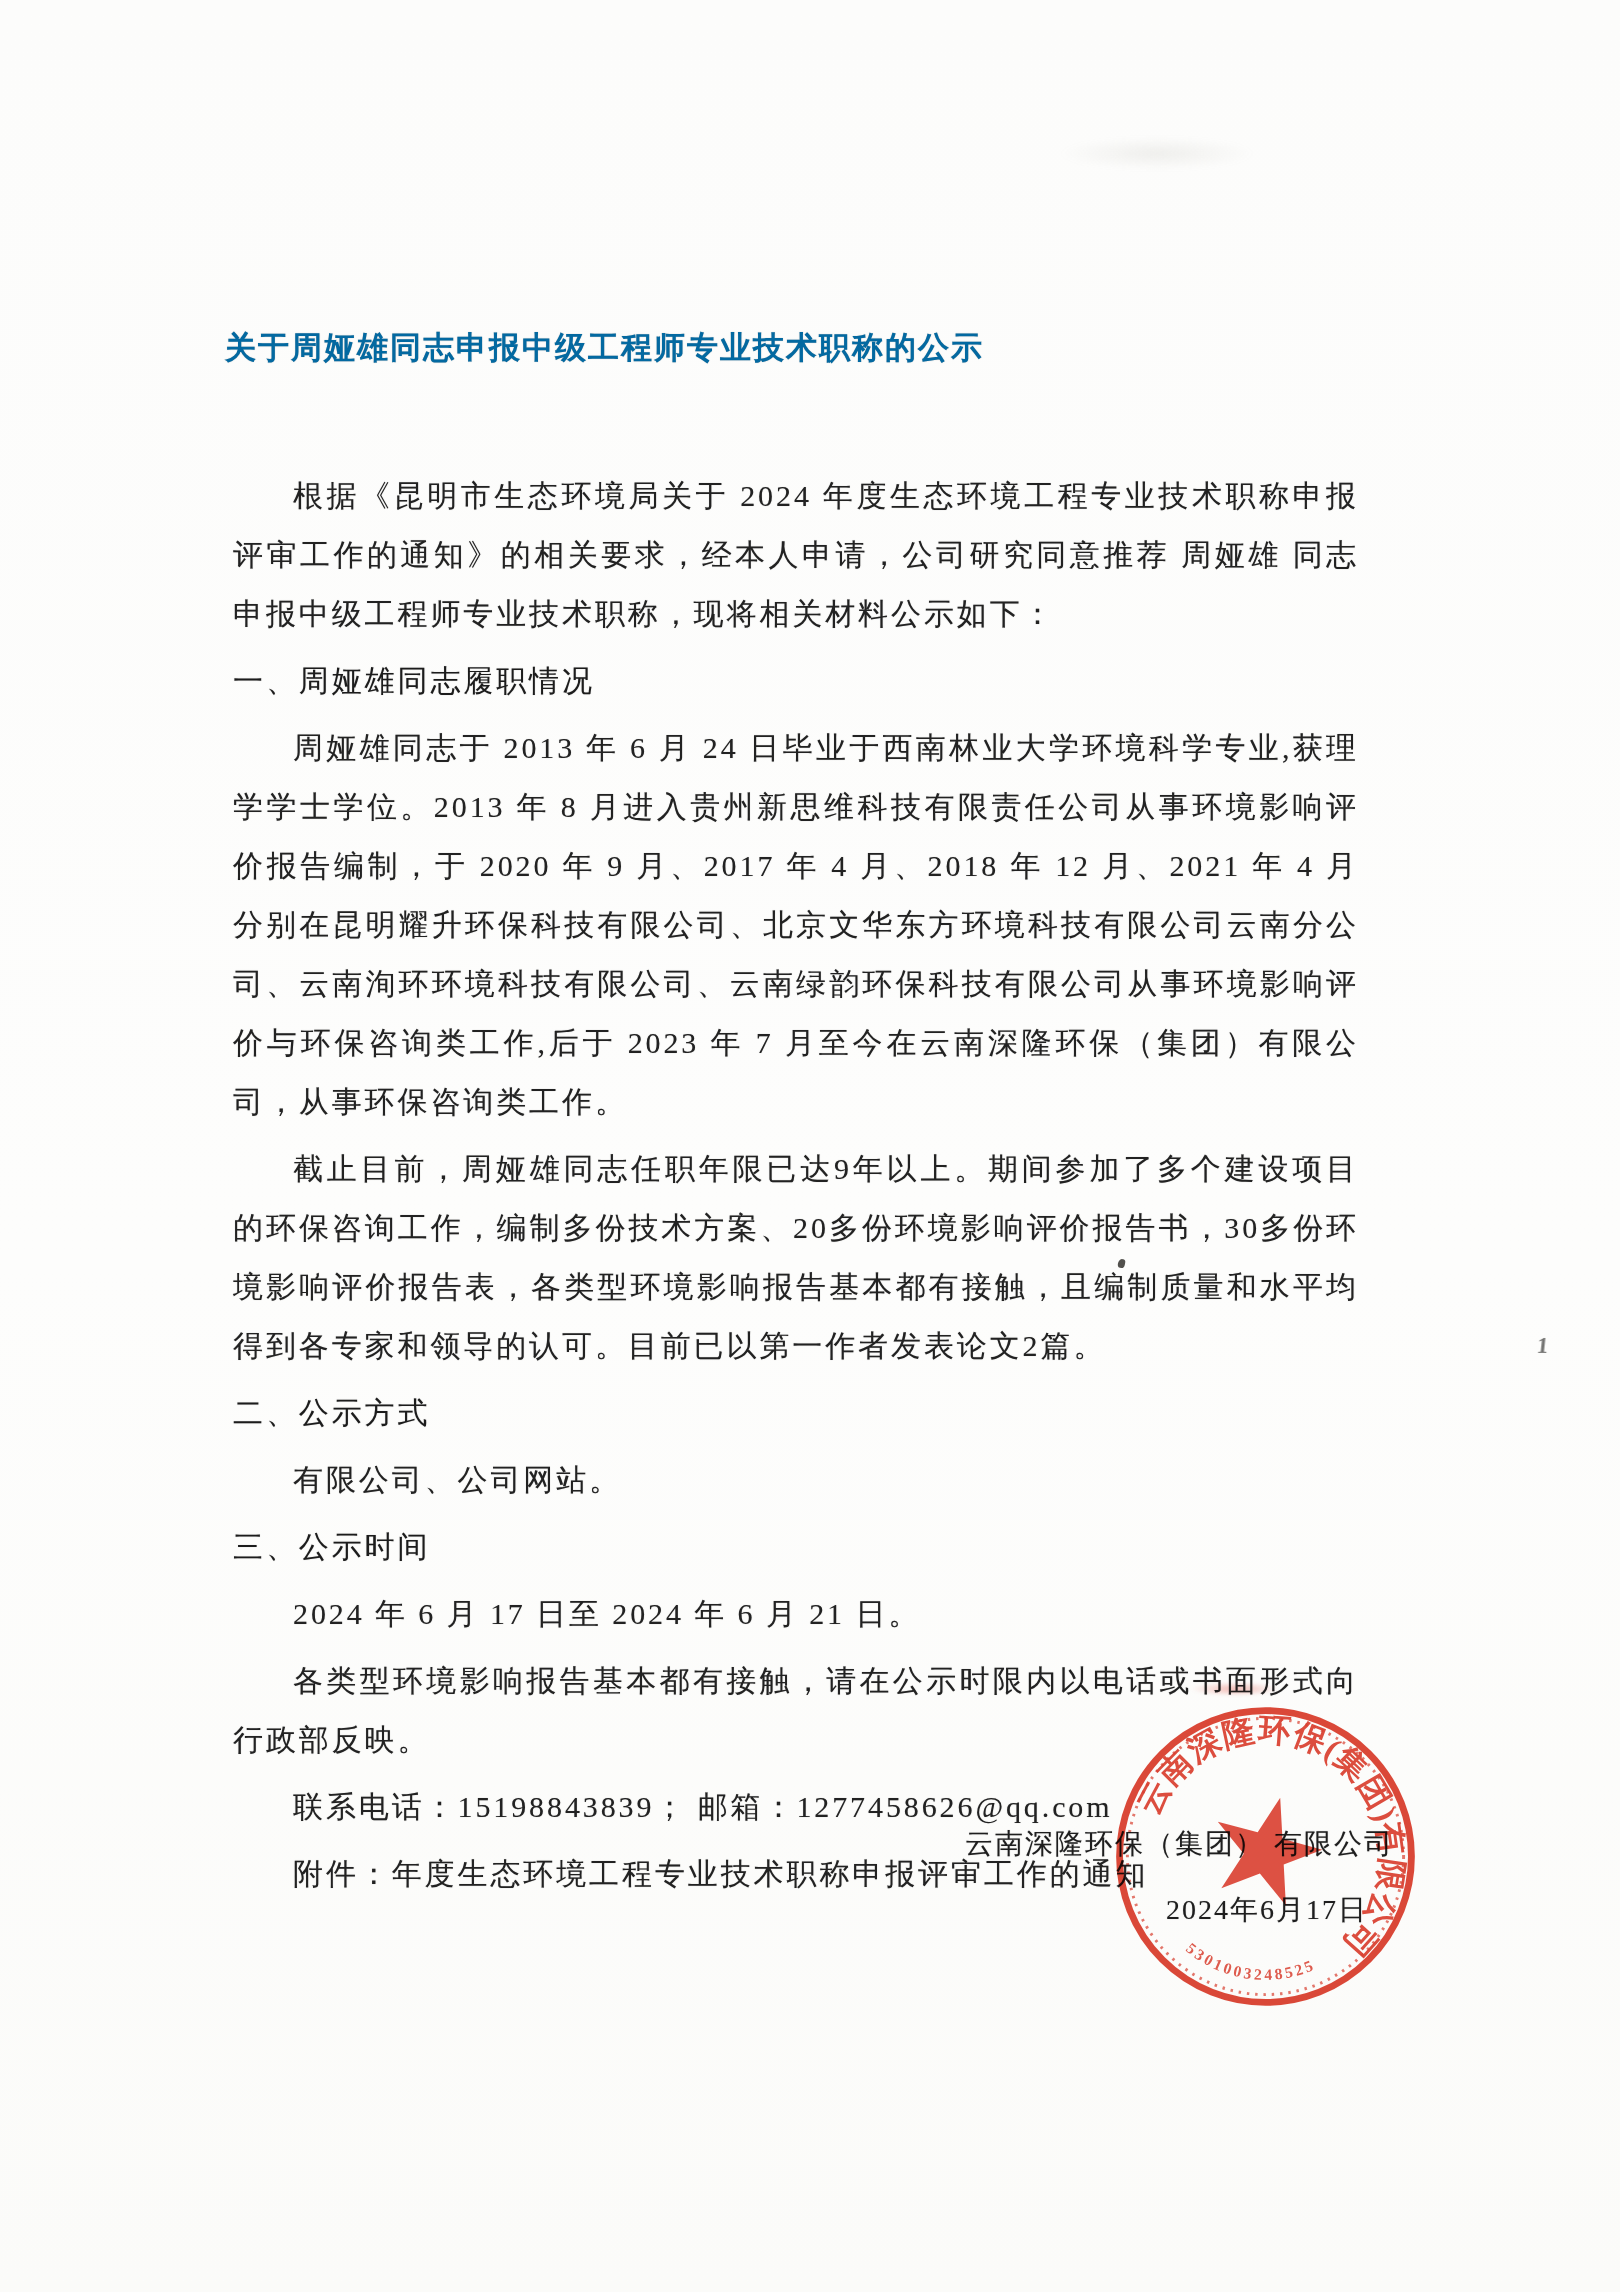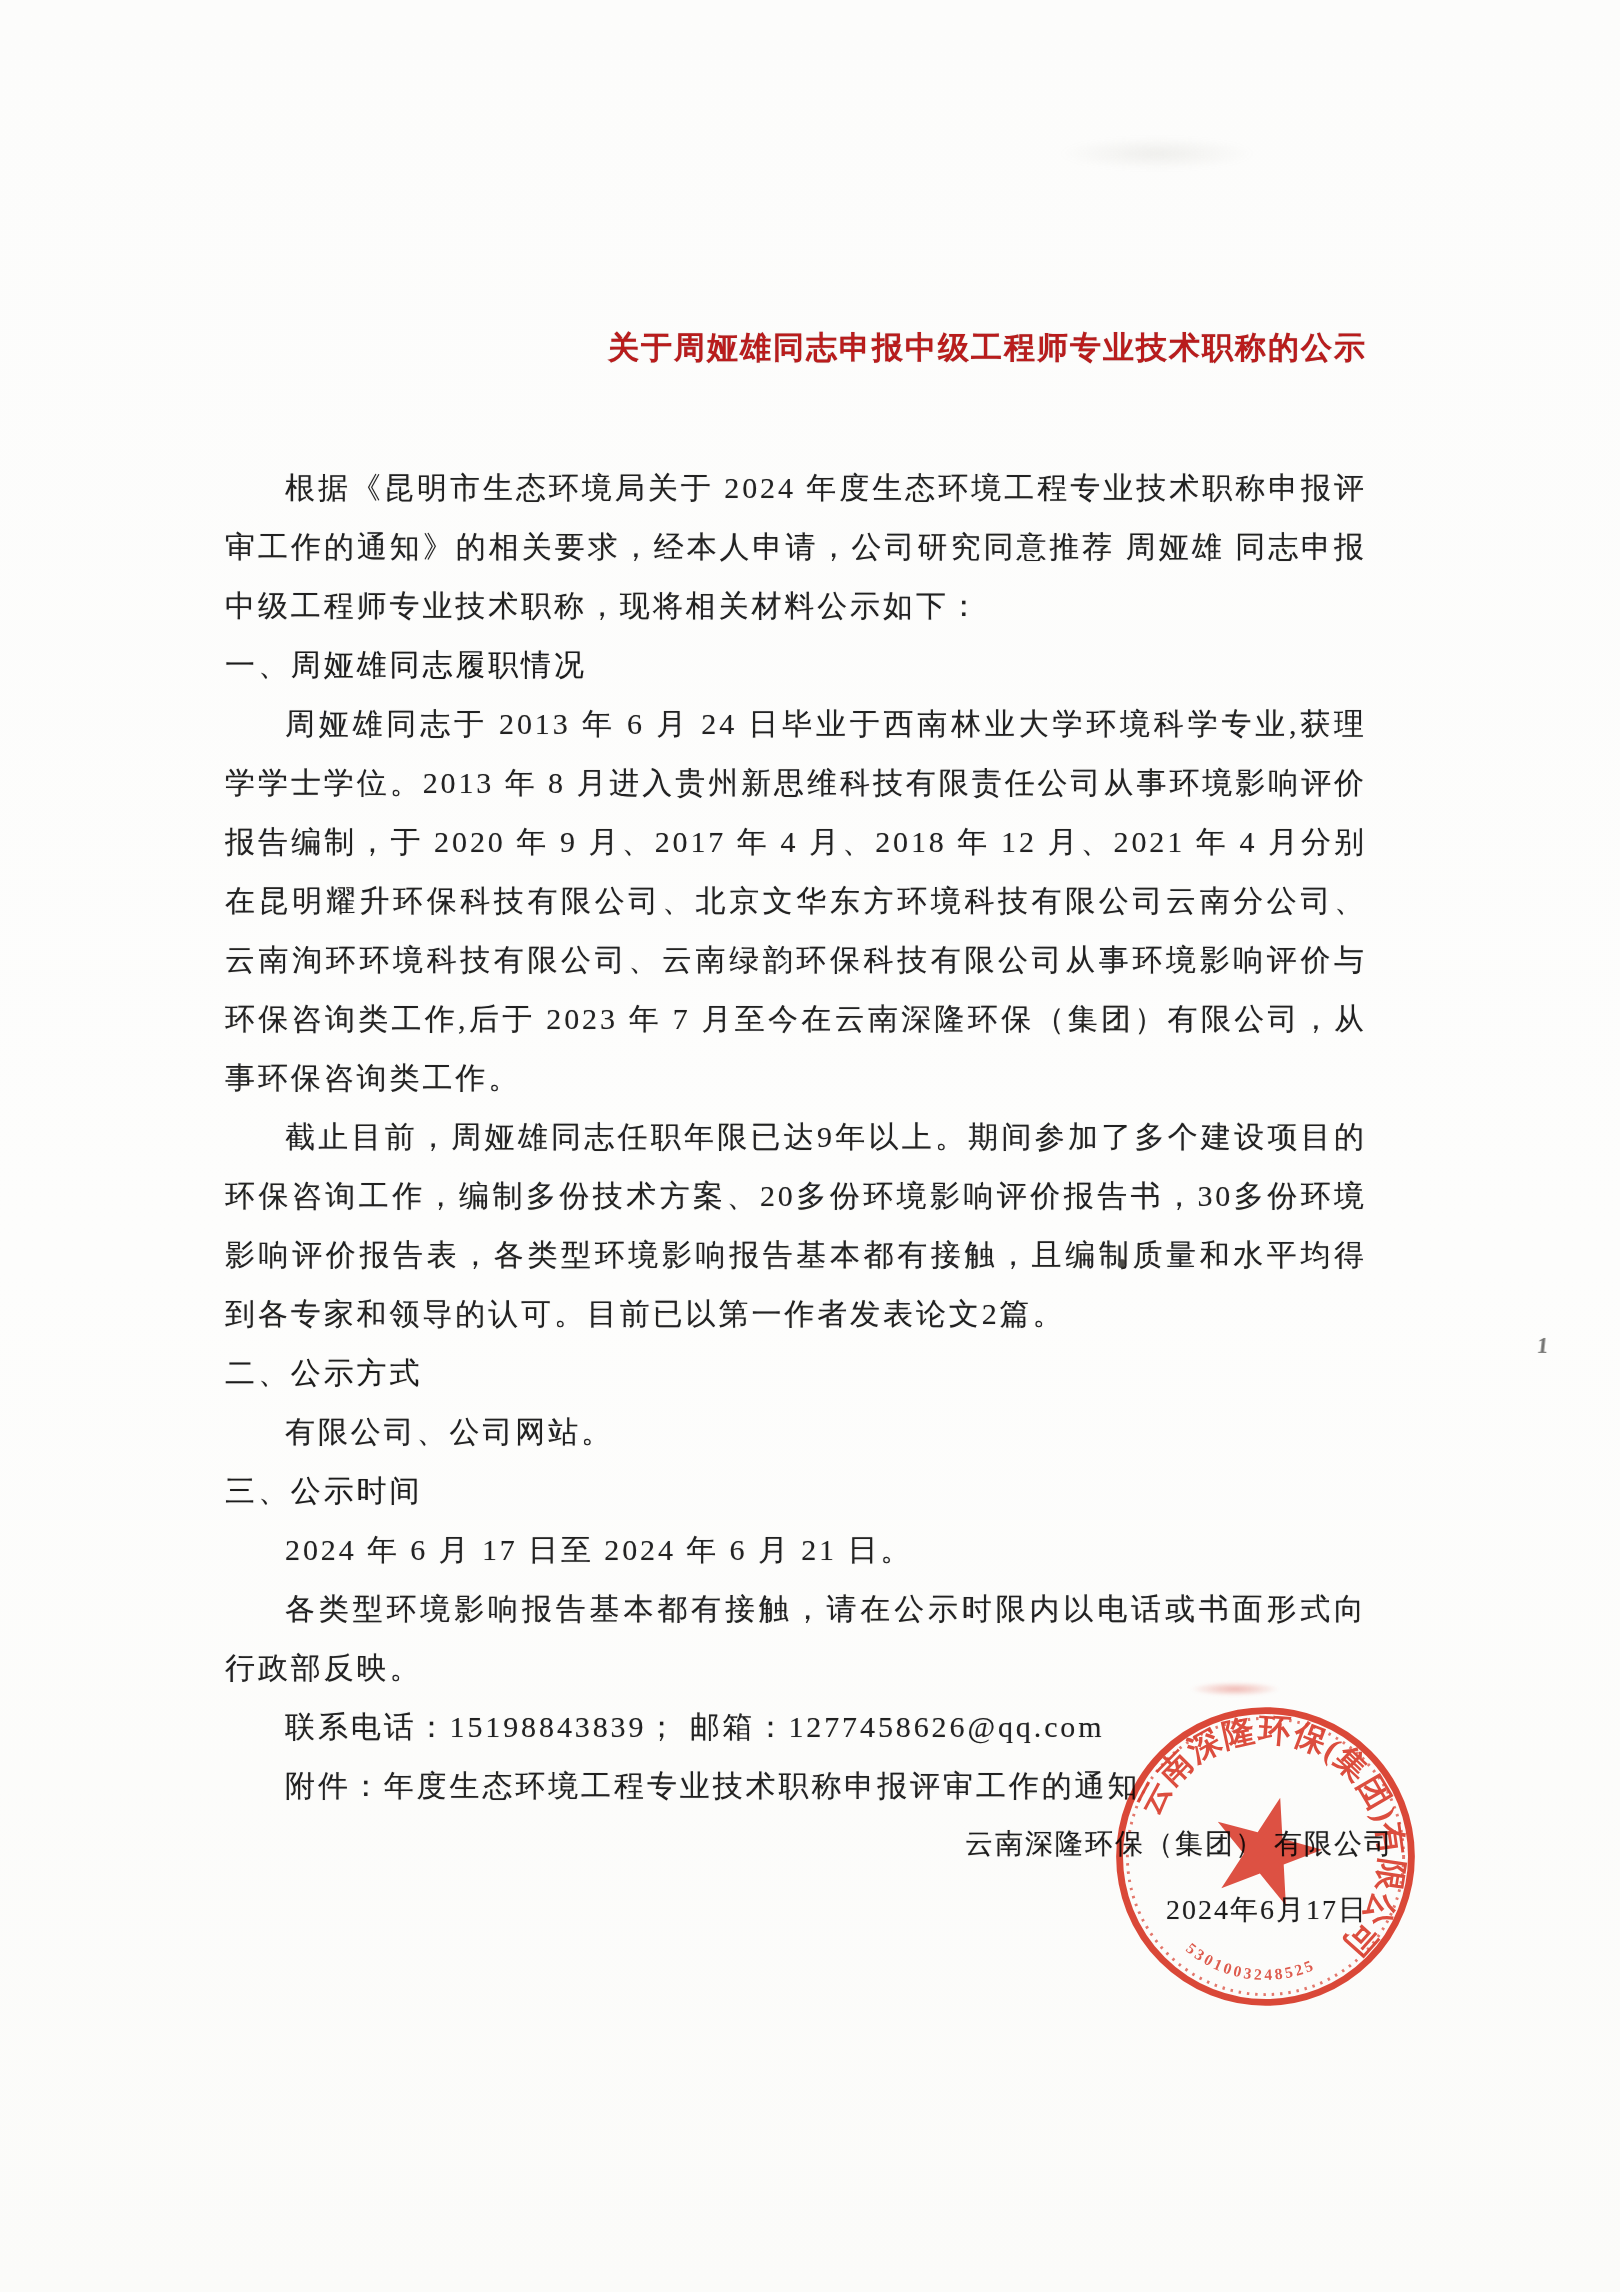--- a/index.html
+++ b/index.html
@@ -5,31 +5,31 @@
   html,body{margin:0;padding:0;}
   body{
     width:1620px;height:2293px;position:relative;overflow:hidden;
     background:linear-gradient(180deg,#fcfcfb 0%,#fdfdfc 55%,#fbfbf9 100%);
     font-family:"Liberation Serif","DejaVu Serif",serif;
     color:#242424;
   }
   .page{position:absolute;inset:0;}
   .title{
     position:absolute;left:225px;top:327px;width:1142px;
-    text-align:right;font-size:31px;font-weight:bold;letter-spacing:2px;
-    color:#b91c1c;text-shadow:0 0 1px rgba(50,50,50,.35);
+    text-align:left;font-size:31px;font-weight:bold;letter-spacing:2px;
+    color:#0369a1;text-shadow:0 0 1px rgba(50,50,50,.35);
     margin:0;
   }
   .content{
     position:absolute;left:225px;top:458px;width:1142px;
     font-size:30px;line-height:59px;letter-spacing:2.9px;
     text-align:justify;color:#222;
     text-shadow:0 0 1px rgba(55,55,55,.35);
   }
-  .content p{margin:0;padding:0;}
+  .content p{margin:8px;padding:0;}
   .p{text-indent:2em;}
   .h{font-weight:normal;color:#1c1c1c;}
   .sig{
     position:absolute;font-size:28px;letter-spacing:2px;color:#1e1e1e;
     text-shadow:0 0 1px rgba(55,55,55,.4);white-space:nowrap;
   }
   .sig.company{left:965px;top:1825px;}
   .sig.date{left:1166px;top:1891px;}
   .stamp{
     position:absolute;left:1099px;top:1690px;width:333px;height:333px;

